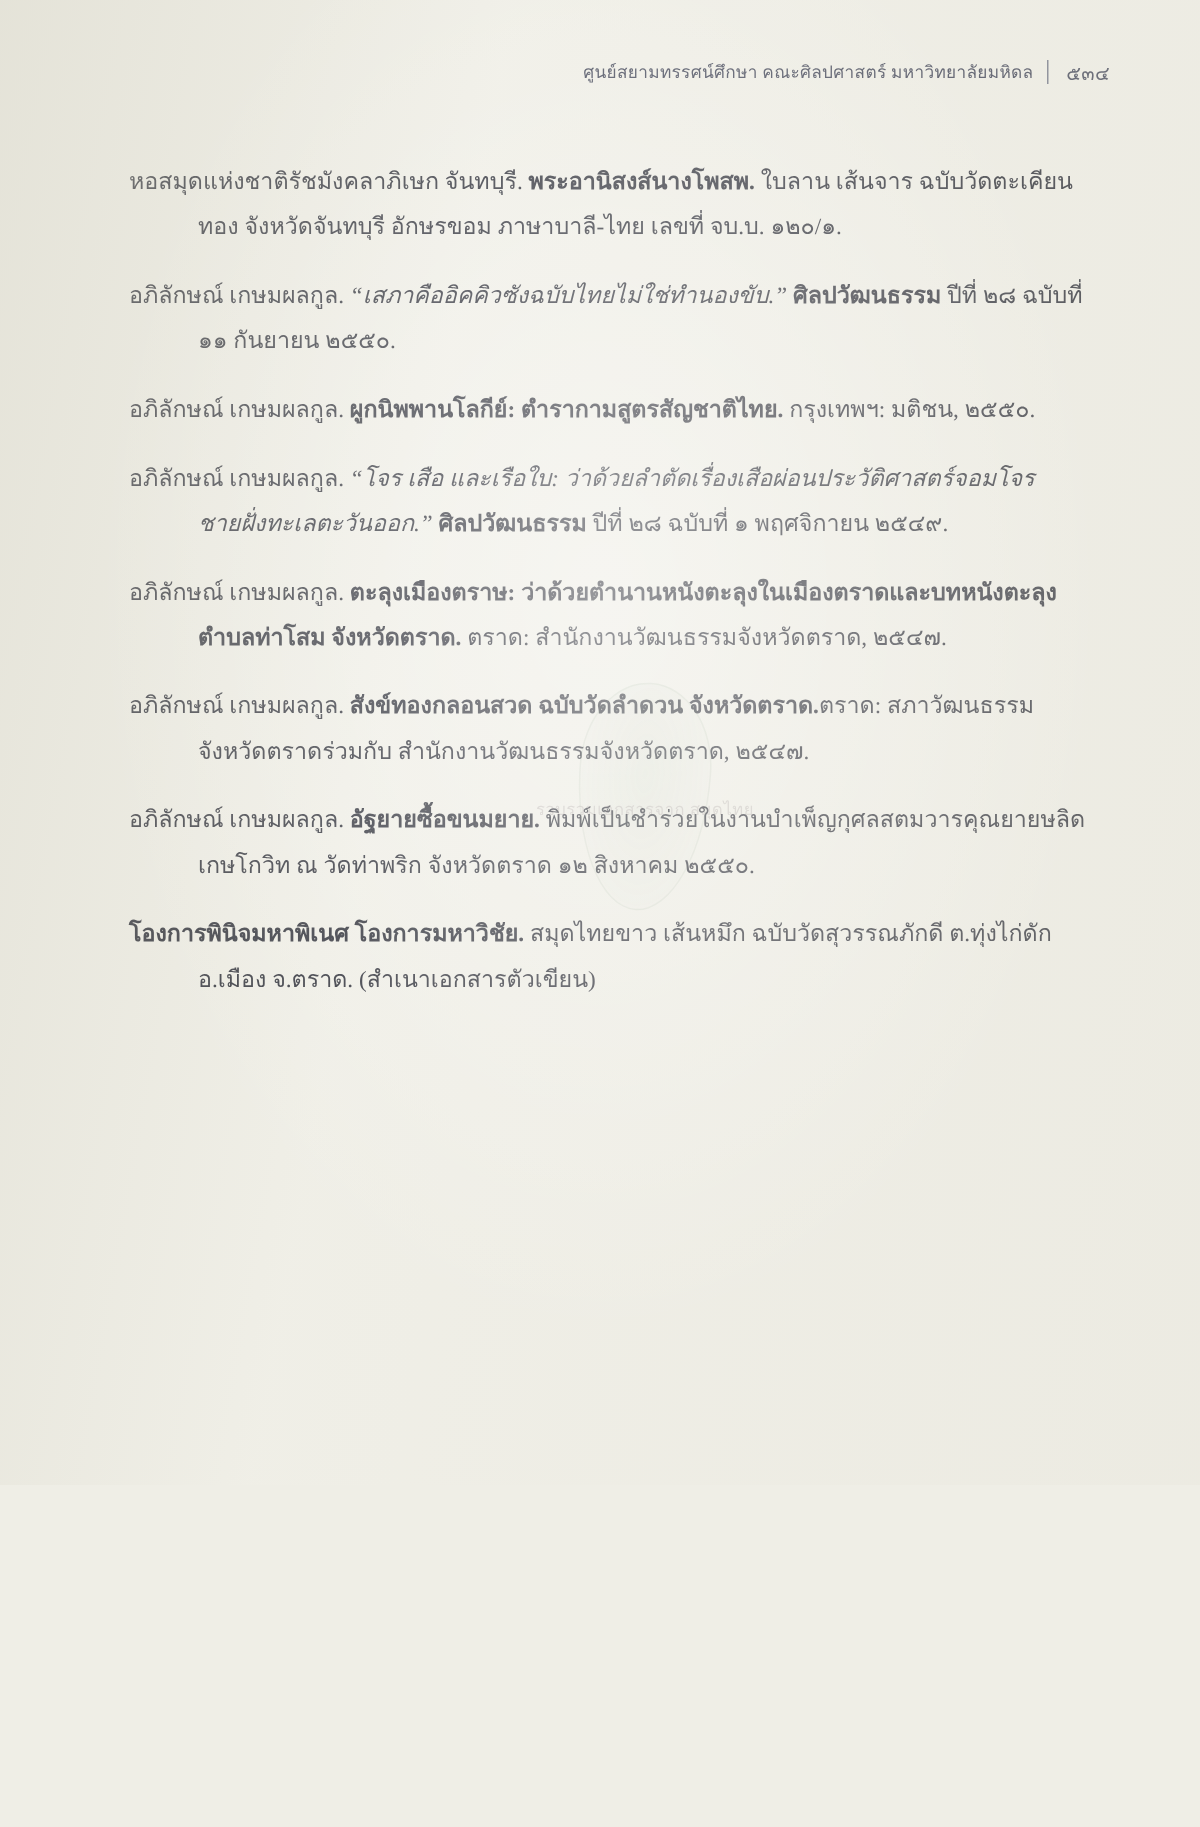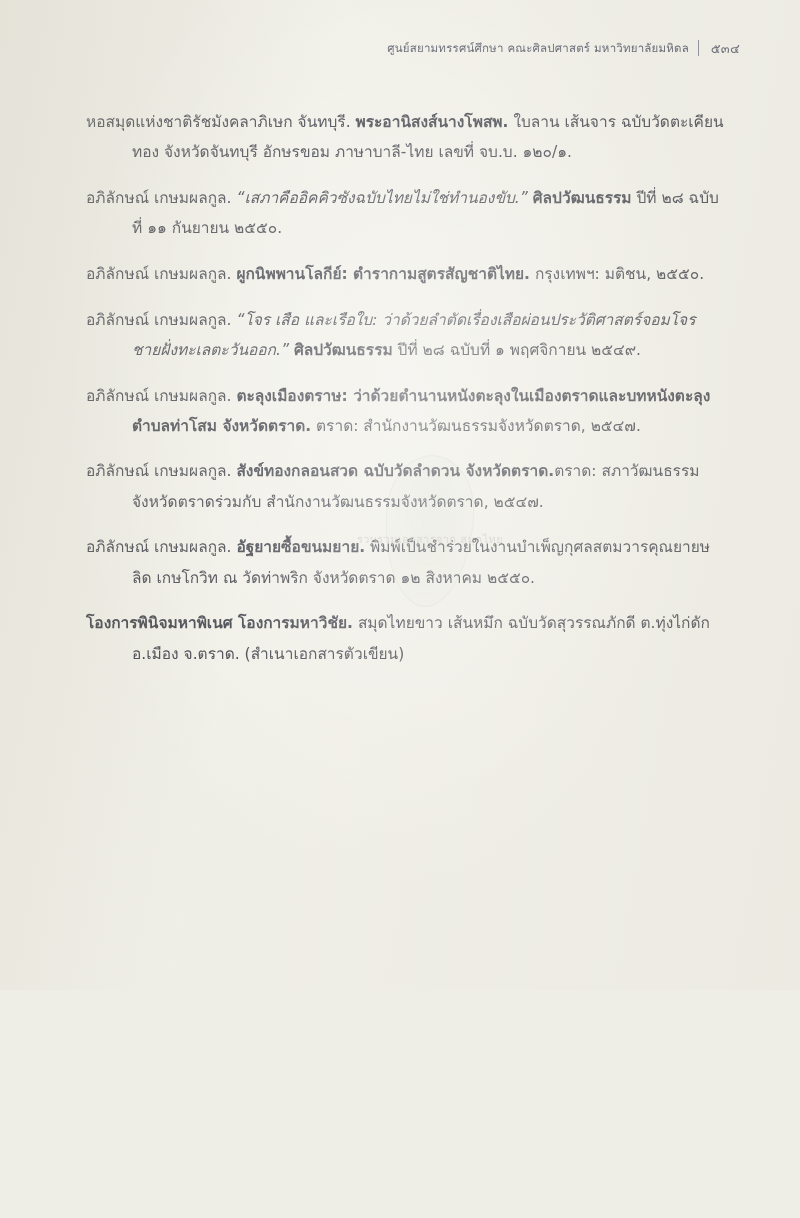--- a/index.html
+++ b/index.html
@@ -56,20 +56,21 @@
     letter-spacing: 0.4px;
     white-space: nowrap;
   }
 
   .page {
     position: relative;
     width: 800px;
     height: 990px;
     box-sizing: border-box;
     padding: 38px 52px 0 80px;
+    font-family: Liberation Serif, serif;
   }
 
   
   .running-head {
     display: flex;
     align-items: center;
     justify-content: flex-end;
     gap: 9px;
     font-size: 11.5px;
     color: #3b3f52;

